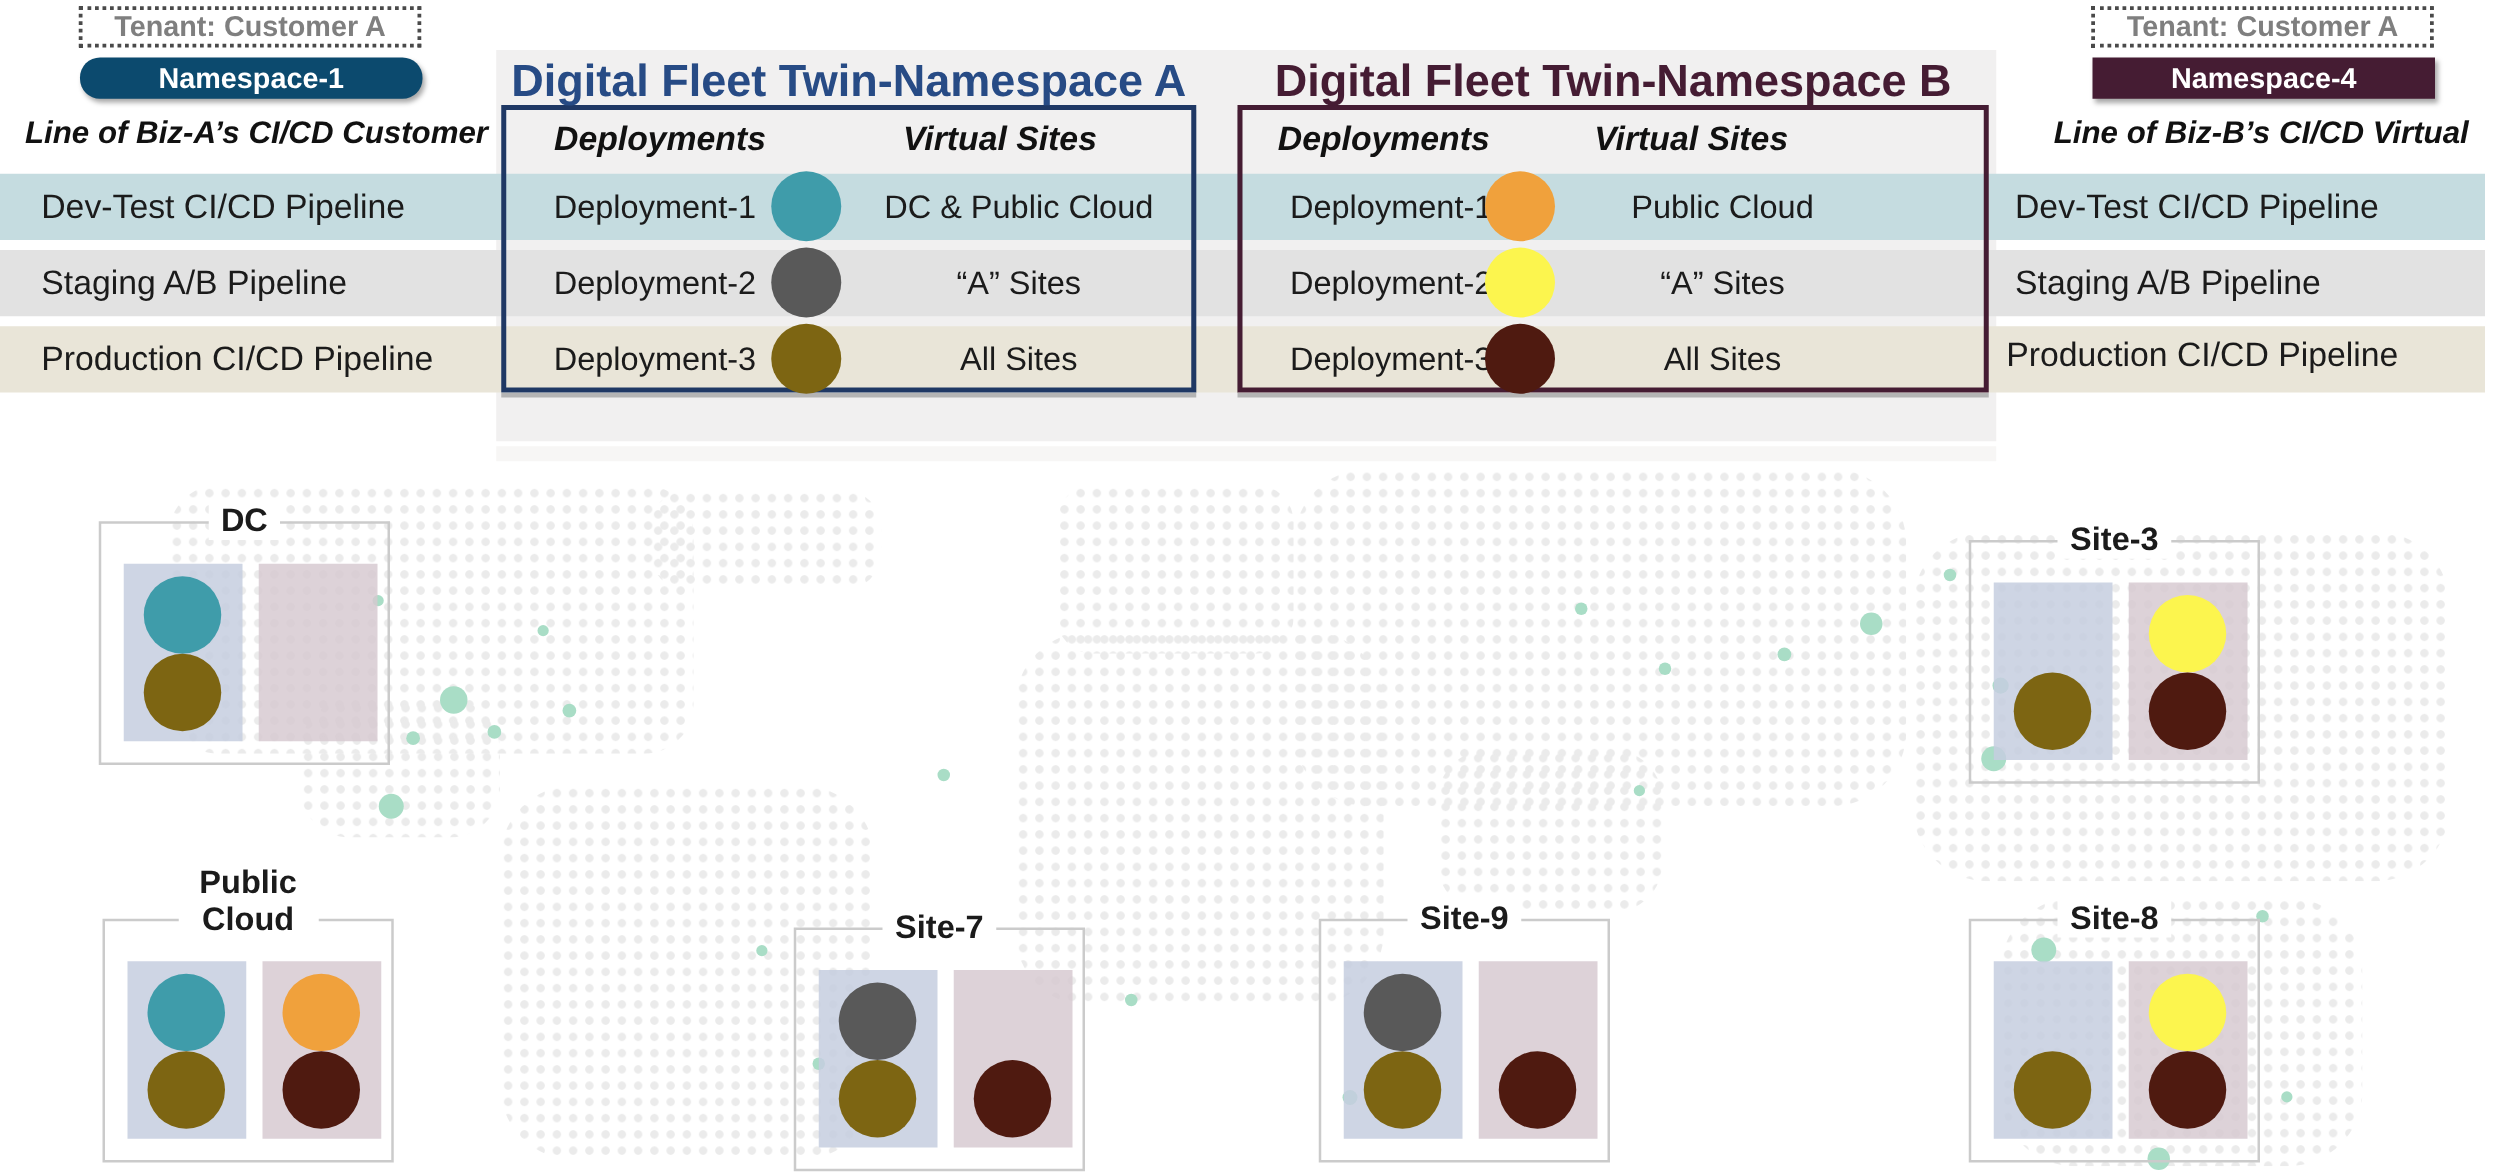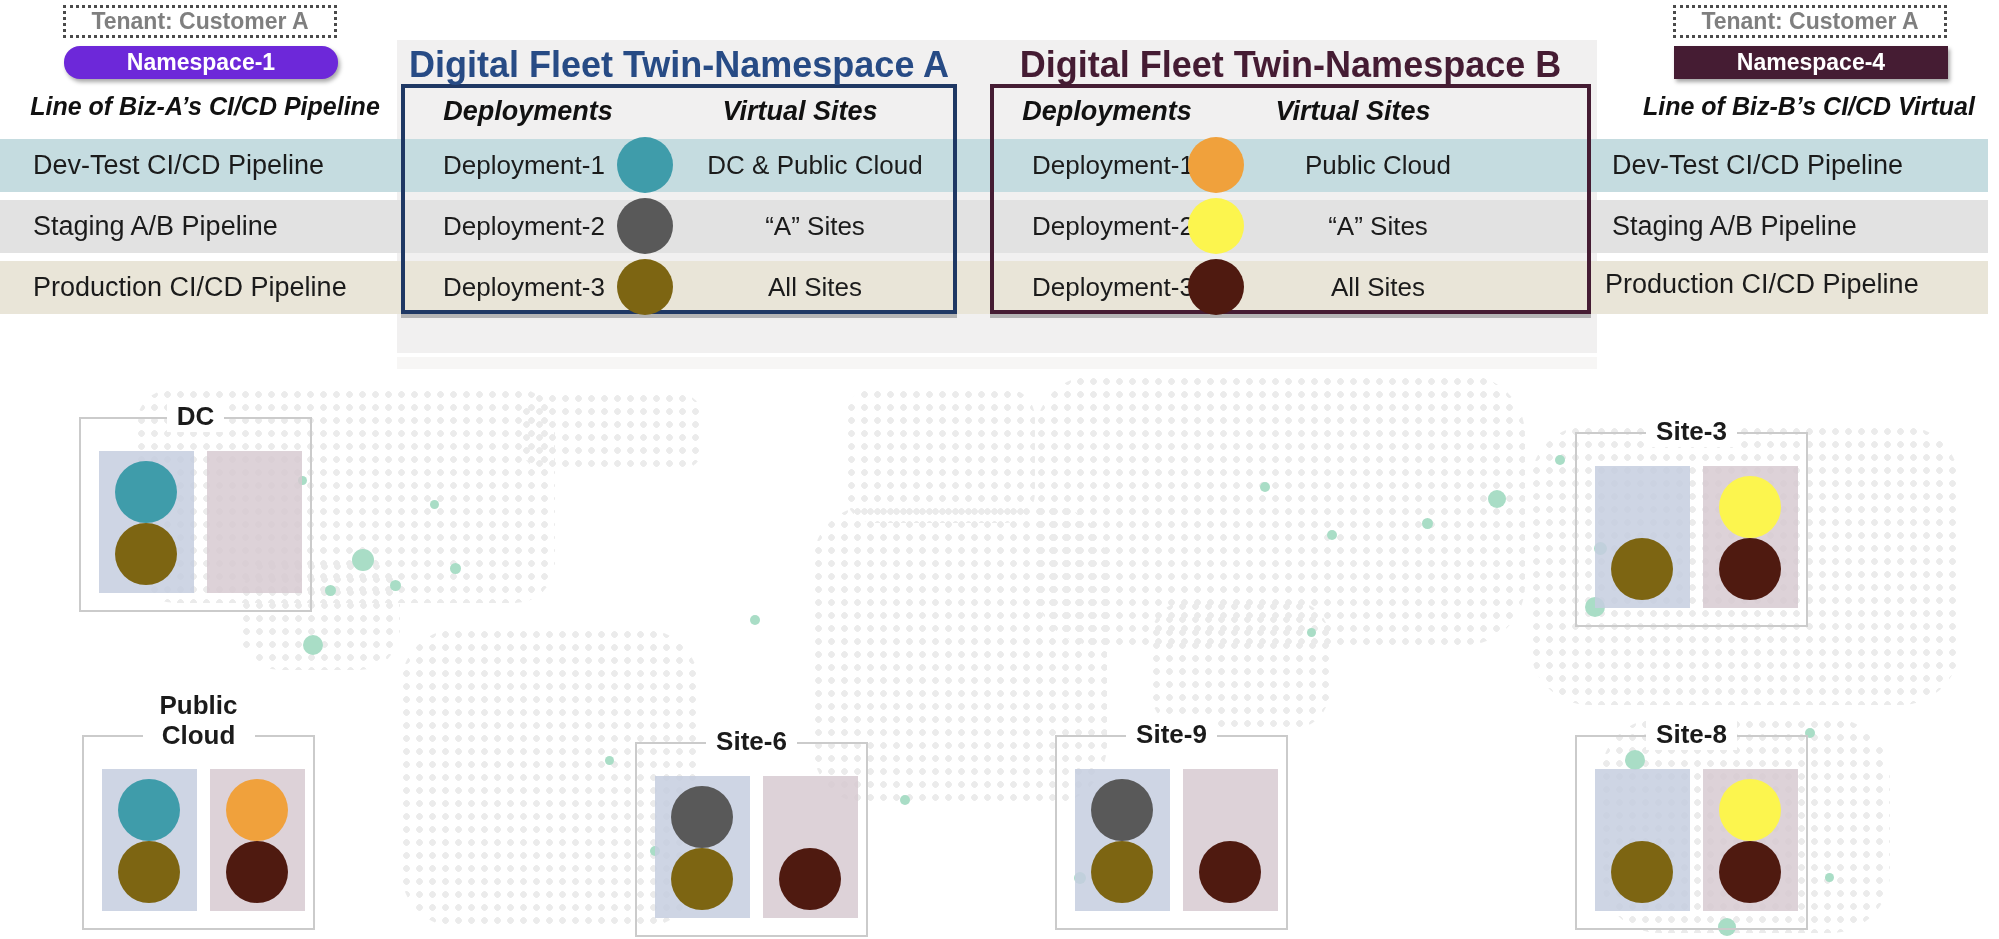--- a/index.html
+++ b/index.html
@@ -136,22 +136,22 @@
 
 <div class="rowlabel" style="top:139px;left:33px;">Dev-Test CI/CD Pipeline</div>
 <div class="rowlabel" style="top:200px;left:33px;">Staging A/B Pipeline</div>
 <div class="rowlabel" style="top:261px;left:33px;">Production CI/CD Pipeline</div>
 
 <div class="rowlabel" style="top:139px;left:1612px;">Dev-Test CI/CD Pipeline</div>
 <div class="rowlabel" style="top:200px;left:1612px;">Staging A/B Pipeline</div>
 <div class="rowlabel" style="top:258px;left:1605px;">Production CI/CD Pipeline</div>
 
 <div class="tenant" style="left:63px;top:5px;">Tenant: Customer A</div>
-<div class="badge" style="left: 64px; top: 46px; background-color: #6d28d9; border-radius: 16px;">Namespace-1</div>
-<div class="lob" style="left:20px;top:92px;width:370px;">Line of Biz-A’s CI/CD Pipeline</div>
+<div class="badge" style="left: 64px; top: 46px; background-color: #0c4a6e; border-radius: 16px;">Namespace-1</div>
+<div class="lob" style="left:20px;top:92px;width:370px;">Line of Biz-A’s CI/CD Customer</div>
 
 <div class="tenant" style="left:1673px;top:5px;">Tenant: Customer A</div>
 <div class="badge" style="left: 1674px; top: 46px; background-color: rgb(69, 28, 51);">Namespace-4</div>
 <div class="lob" style="left:1628px;top:92px;width:362px;">Line of Biz-B’s CI/CD Virtual</div>
 
 <div class="ptitle" style="left: 403px; width: 552px; color: rgb(39, 75, 133);">Digital Fleet Twin-Namespace A</div>
 <div class="panel" style="left: 401px; width: 556px; border-color: rgb(31, 56, 100);"></div>
 <div class="colhead" style="left:438px;width:180px;">Deployments</div>
 <div class="colhead" style="left:690px;width:220px;">Virtual Sites</div>
 
@@ -214,21 +214,21 @@
     <span class="sdot top" style="background-color: rgb(63, 156, 170);"></span>
     <span class="sdot bot" style="background-color: rgb(125, 101, 18);"></span>
   </div>
   <div class="sbox right" style="background-color: rgba(214, 200, 207, 0.82);">
     <span class="sdot top" style="background-color: rgb(240, 161, 60);"></span>
     <span class="sdot bot" style="background-color: rgb(79, 26, 16);"></span>
   </div>
 </div>
 
 <div class="site" style="left:635px;top:742px;">
-  <div class="site-label">Site-6</div>
+  <div class="site-label">Site-7</div>
   <div class="sbox left" style="background-color: rgba(198, 206, 223, 0.85);">
     <span class="sdot top" style="background-color: rgb(89, 89, 89);"></span>
     <span class="sdot bot" style="background-color: rgb(125, 101, 18);"></span>
   </div>
   <div class="sbox right" style="background-color: rgba(214, 200, 207, 0.82);">
 
     <span class="sdot bot" style="background-color: rgb(79, 26, 16);"></span>
   </div>
 </div>
 

